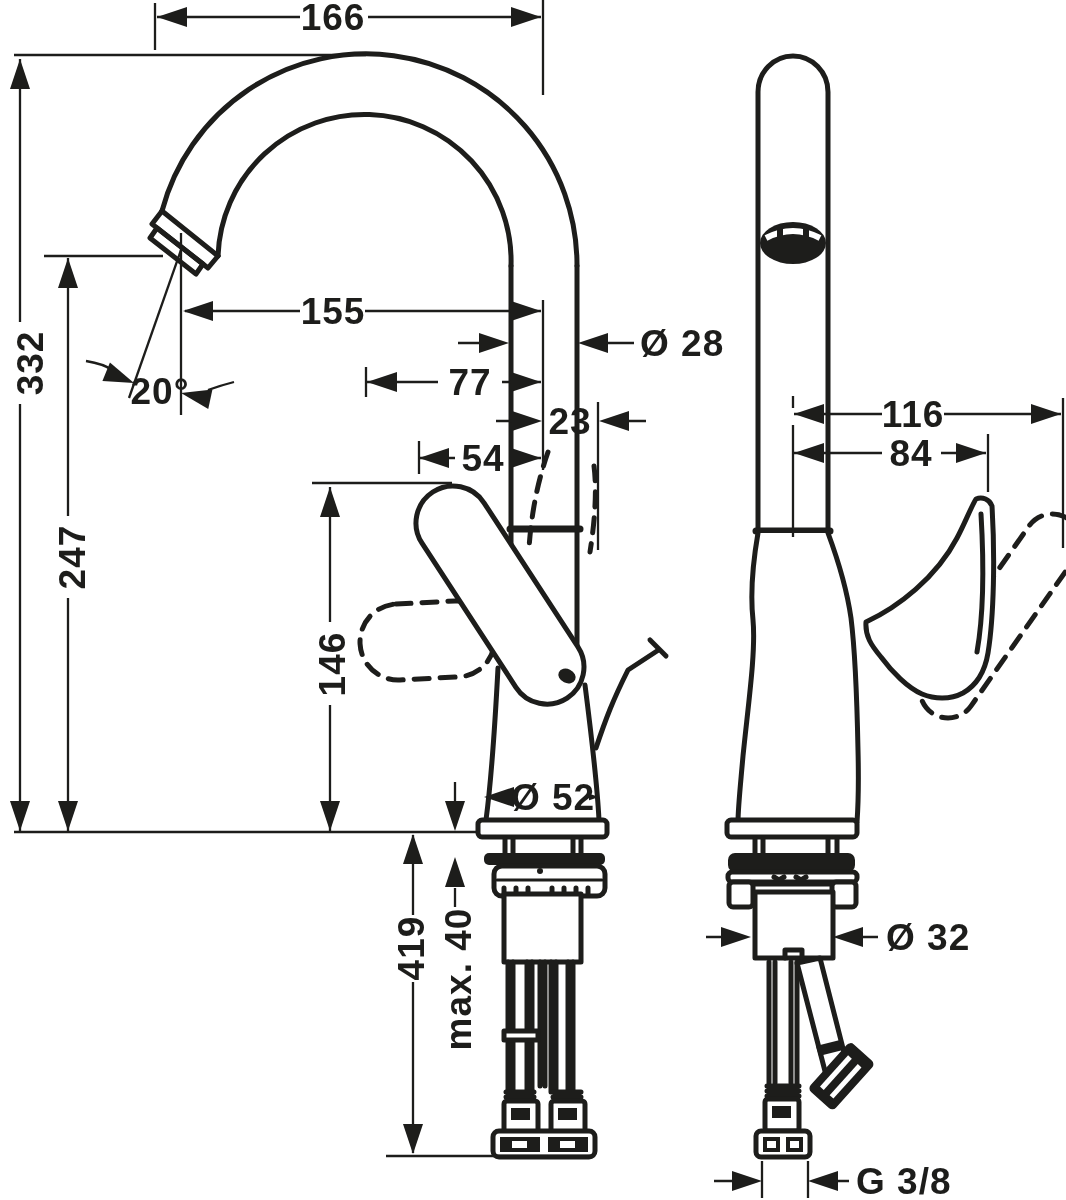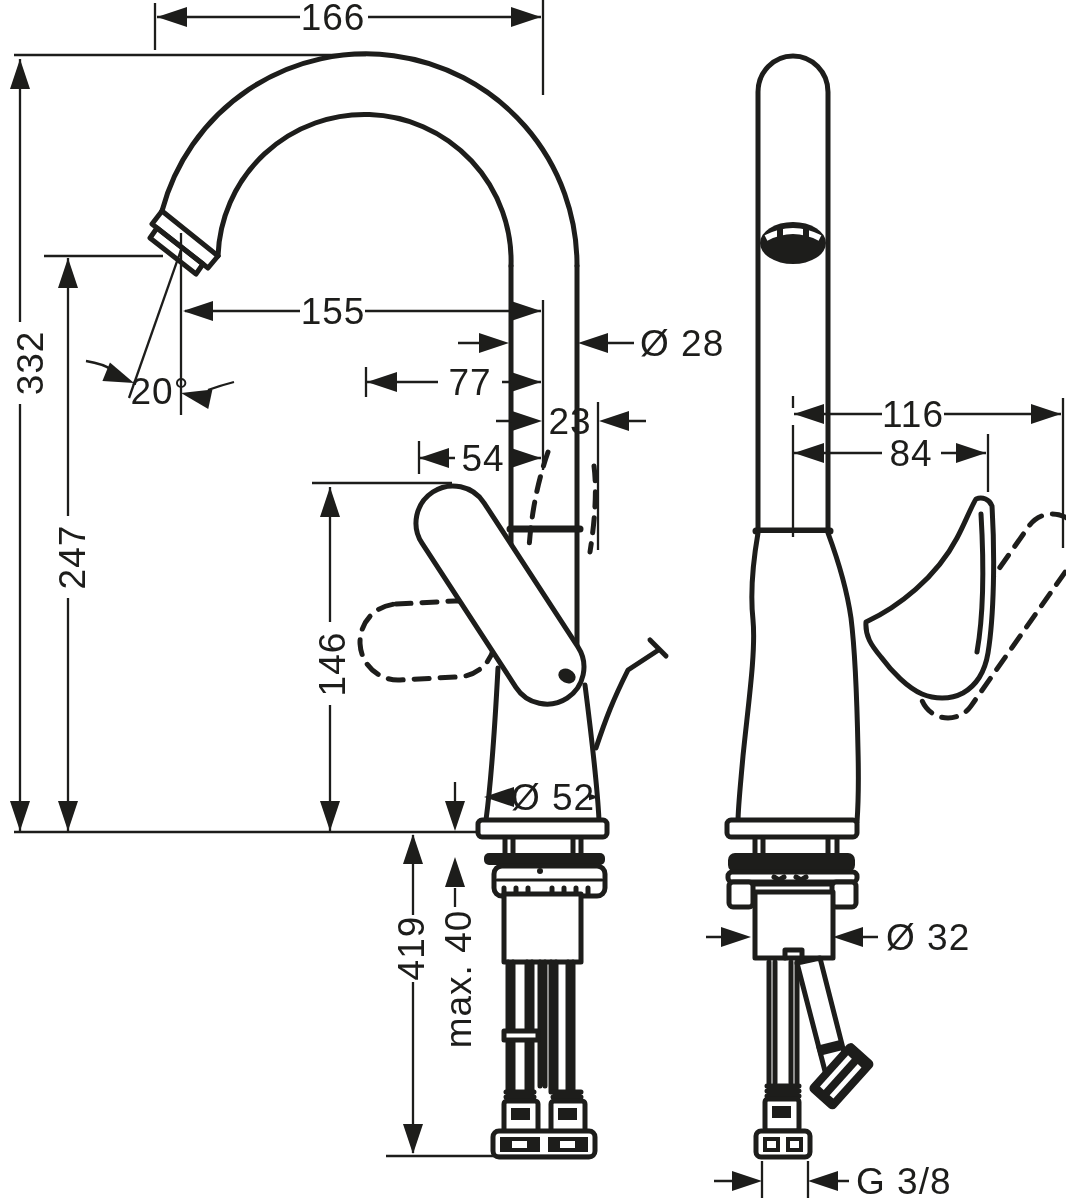--- a/index.html
+++ b/index.html
@@ -1,18 +1,19 @@
 <!DOCTYPE html>
 <html><head>
 <meta charset="utf-8">
 <style>
   html,body{margin:0;padding:0;background:#ffffff;}
   .sheet{
     width:1066px;height:1200px;position:relative;background:#ffffff;
     font-family:"Liberation Sans", sans-serif;
+    font-weight:bold;
   }
   svg{display:block;}
   .draw{stroke:#1d1d1b;fill:none;stroke-width:5;stroke-linecap:round;stroke-linejoin:round;}
   .thick{stroke-width:7;}
   .thin2{stroke-width:3;}
   .fillw{fill:#ffffff;}
   .fillk{fill:#1d1d1b;stroke:none;}
   .dash{stroke-dasharray:15 11;}
   .dim{stroke:#1d1d1b;fill:none;stroke-width:2.3;stroke-linecap:butt;}
   .arr{fill:#1d1d1b;stroke:none;}

